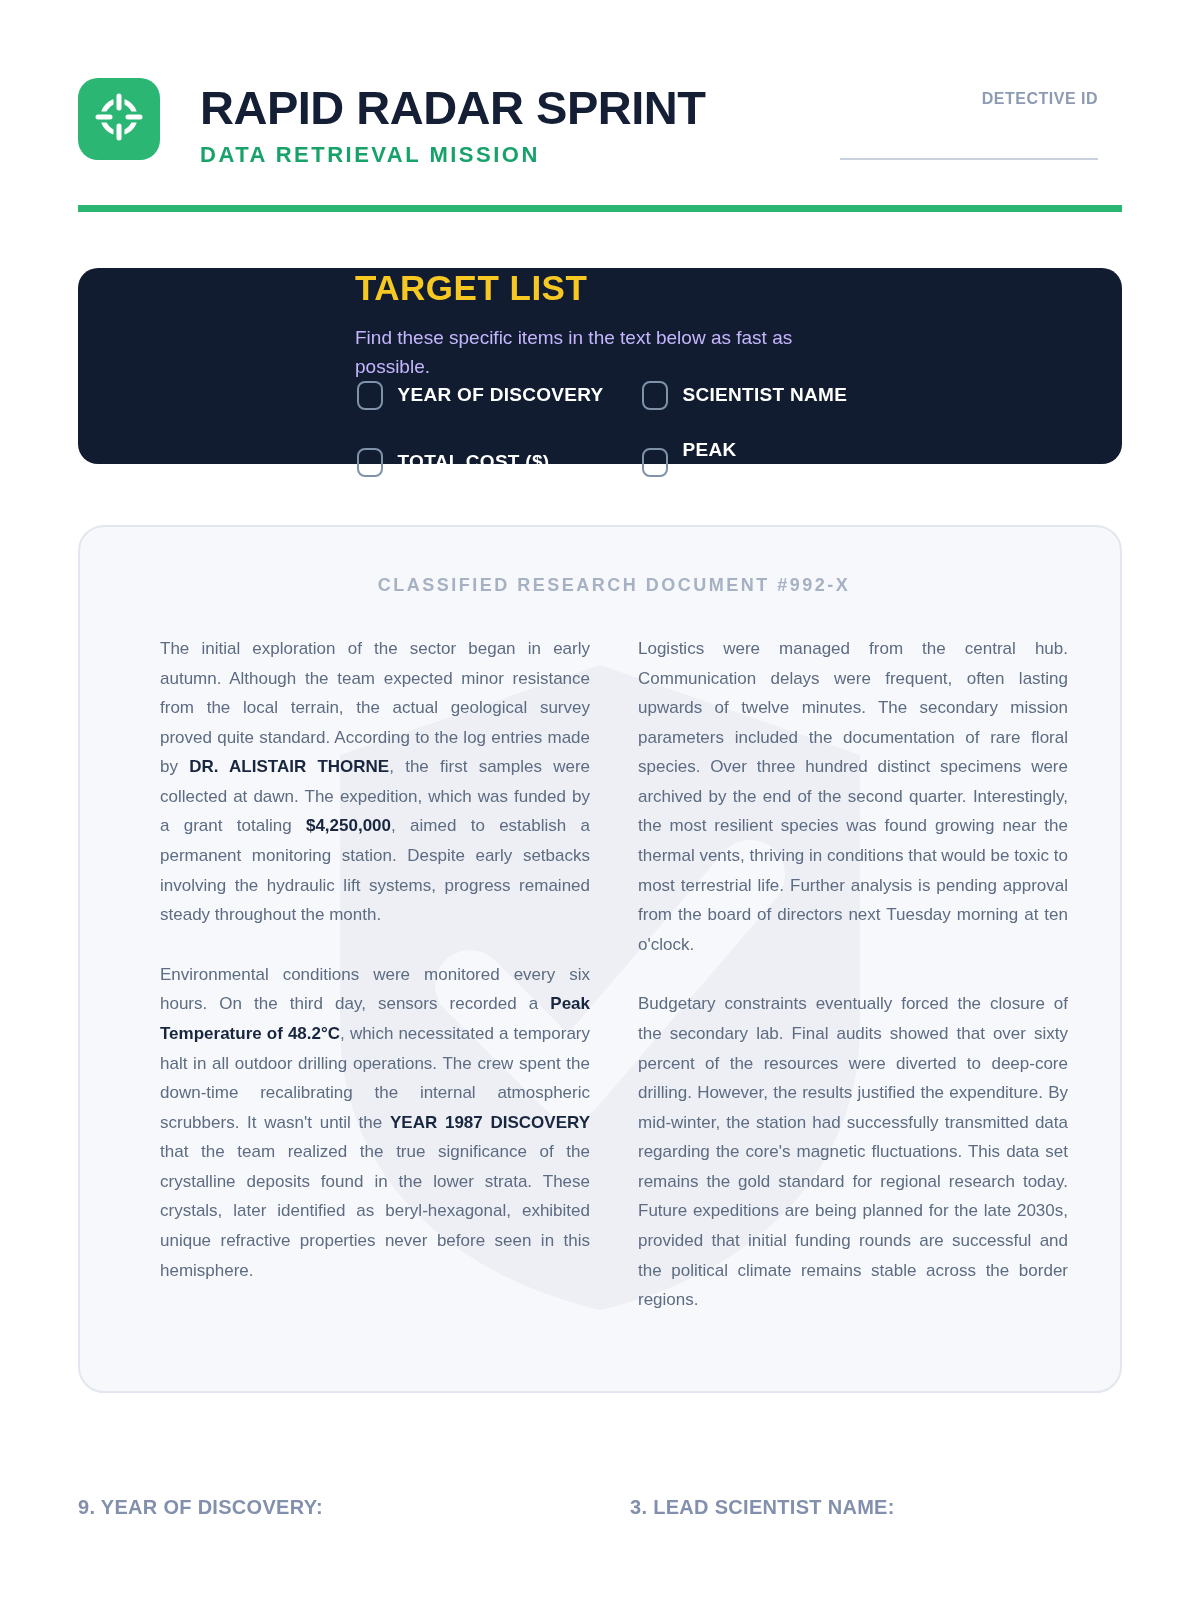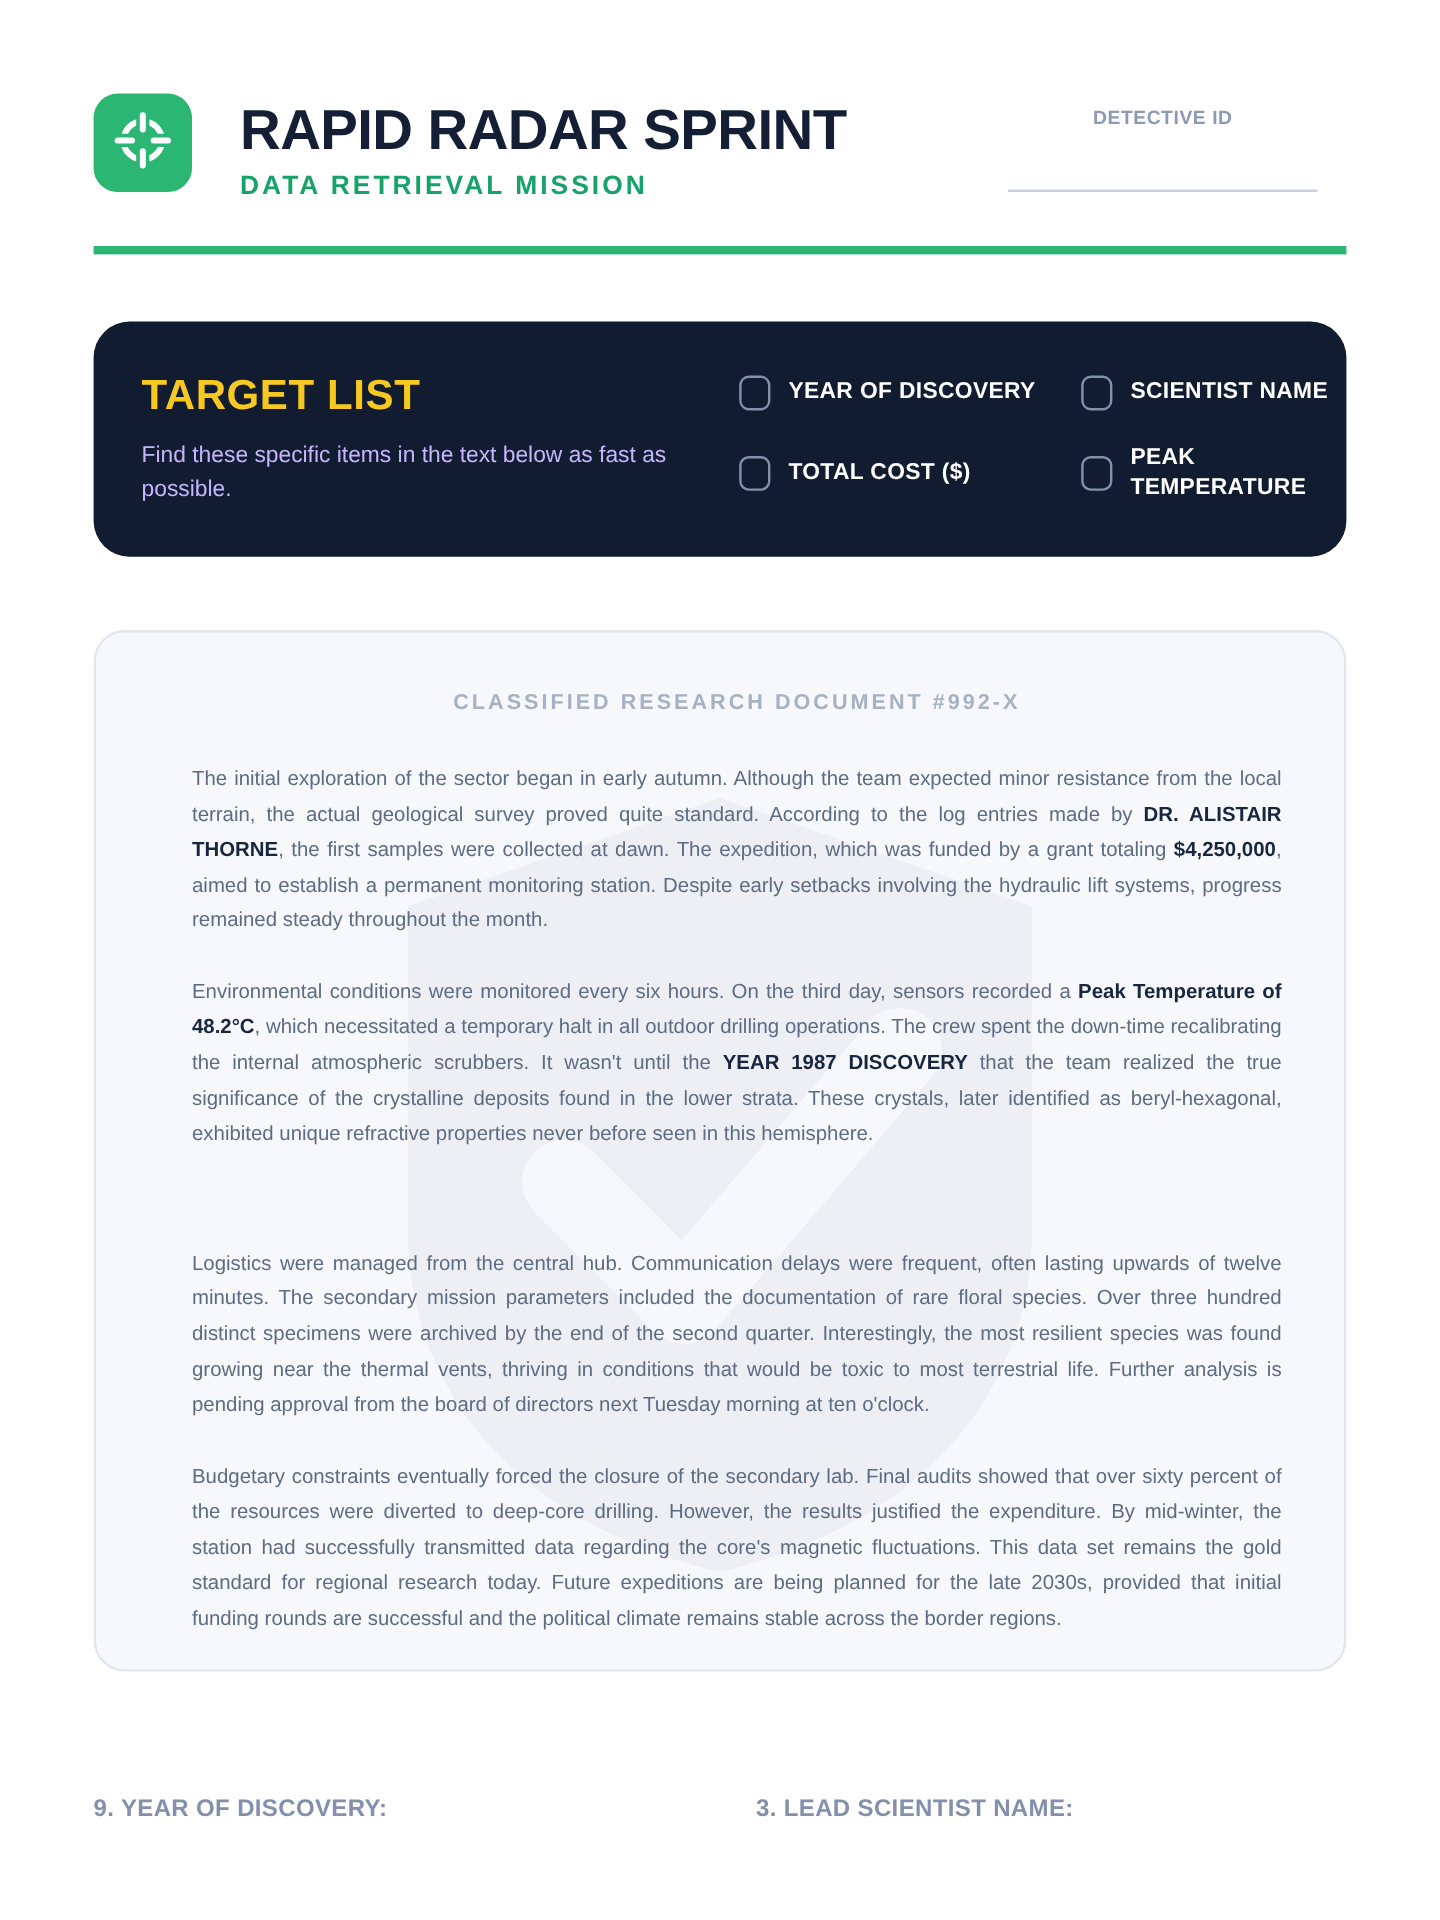--- a/index.html
+++ b/index.html
@@ -20,34 +20,34 @@
   .app-subtitle {
     position:absolute; left:200px; top:142px;
     font-size:22px; font-weight:bold; letter-spacing:2.5px;
     color:#17a express;
     color:#17a269;
   }
   .detective-block {
     position:absolute; left:840px; top:90px; width:258px; text-align:right;
   }
   .detective-label {
-    font-size:16px; font-weight:bold; letter-spacing:0.5px; color:#8c9ab3;text-align:center;
+    font-size:16px; font-weight:bold; letter-spacing:0.5px; color:#8c9ab3;
   }
   .detective-line {
     margin-top:50px; height:2px; background:#c9d1de; width:100%;
   }
   .green-rule {
     position:absolute; left:78px; top:205px; width:1044px; height:7px; background:#2bb673;
   }
 
   
   .target-card {
     position:absolute; left:78px; top:268px; width:1044px; height:196px;
-    background:#111c30; border-radius:30px;
-    display:flex; align-items:center; padding:0 40px;
+    background:#111c30; border-radius:20px;
+    display:flex; align-items:center; padding:0 40px;flex-direction:column;
   }
   .target-left { width:490px; }
   .target-title {
     font-size:35px; font-weight:bold; letter-spacing:0.5px; color:#f8c822;
   }
   .target-desc {
     margin-top:16px; font-size:19px; line-height:1.5; color:#c4b5fd; width:470px;
   }
   .target-grid {
     flex:1; display:grid; grid-template-columns:260px 230px;
@@ -73,21 +73,21 @@
     position:absolute; left:50%; top:53%; transform:translate(-50%,-50%);
     width:600px; height:680px; z-index:0;
   }
   .doc-heading {
     position:relative; z-index:1;
     margin-top:48px; text-align:center;
     font-size:18px; font-weight:bold; letter-spacing:2.5px; color:#a6b1c4;
   }
   .doc-columns {
     position:relative; z-index:1;
-    display:flex; gap:48px; padding:0 52px; margin-top:38px;flex-direction:column;
+    display:flex; gap:48px; padding:0 52px; margin-top:38px;
   }
   .doc-column { flex:1; }
   .doc-column p {
     text-align:justify; font-size:17px; line-height:1.74; color:#5d6c82;
     margin-bottom:30px;
   }
   .doc-column p span.b { font-weight:bold; color:#18263f; }
 
   
   .answer-label {

